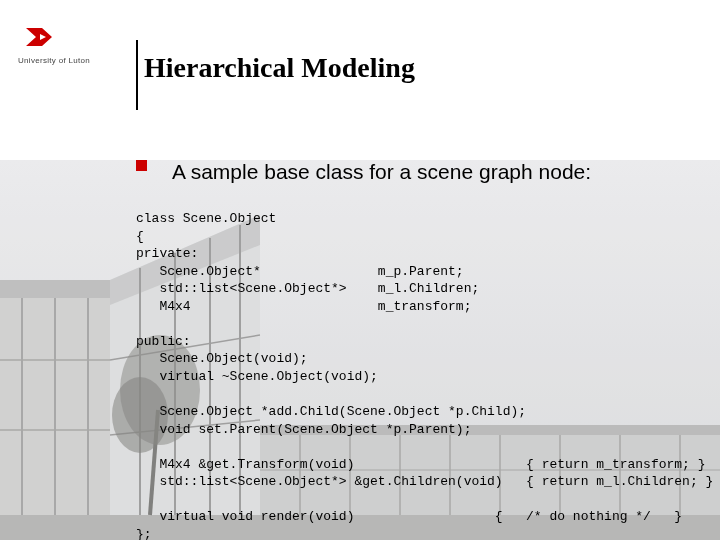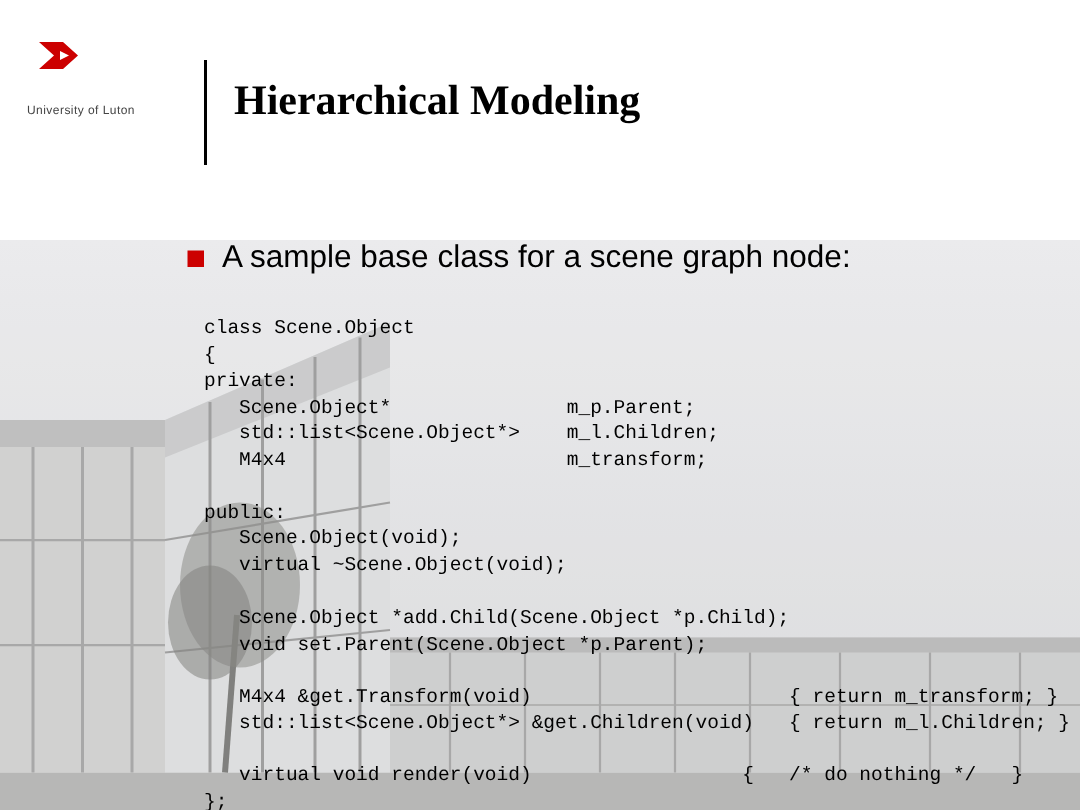--- a/index.html
+++ b/index.html
@@ -30,50 +30,50 @@
   .logo-shape {
     width: 30px;
     height: 22px;
     position: relative;
     margin-left: 6px;
   }
   .logo-text {
     font-family: Arial, sans-serif;
     font-size: 8px;
     color: #444;
-    margin-top: 16px;
+    margin-top: 4px;
     letter-spacing: 0.3px;
   }
   .divider {
     position: absolute;
     top: 40px;
     left: 136px;
     width: 0;
     height: 70px;
     border-left: 2px solid #000;
   }
   .title-block {
     position: absolute;
     top: 52px;
-    left: 156px;
+    left: 144px;
     font-family: "Times New Roman", serif;
   }
   .title-line {
     font-size: 28px;
     font-weight: bold;
     color: #000;
     line-height: 1.15;
   }
   .bullet-row {
     position: absolute;
     top: 160px;
-    left: 125px;
+    left: 136px;
     display: flex;
-    align-items: center;
-    gap: 12px;
+    align-items: flex-start;
+    gap: 25px;
   }
   .bullet-square {
     width: 11px;
     height: 11px;
     background: #cc0000;
     flex-shrink: 0;
   }
   .bullet-text {
     font-family: Arial, sans-serif;
     font-size: 21px;

